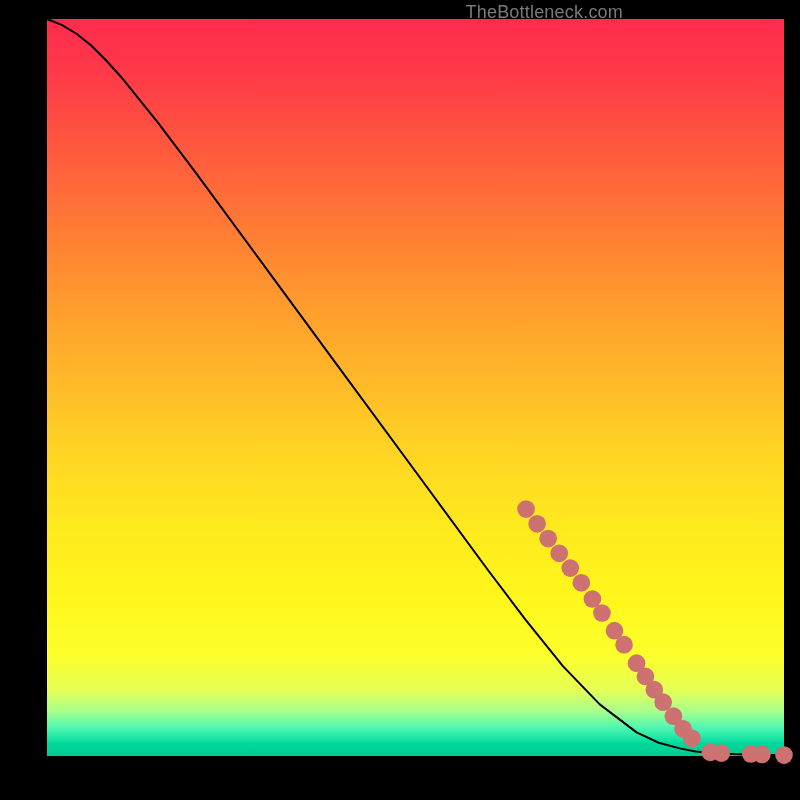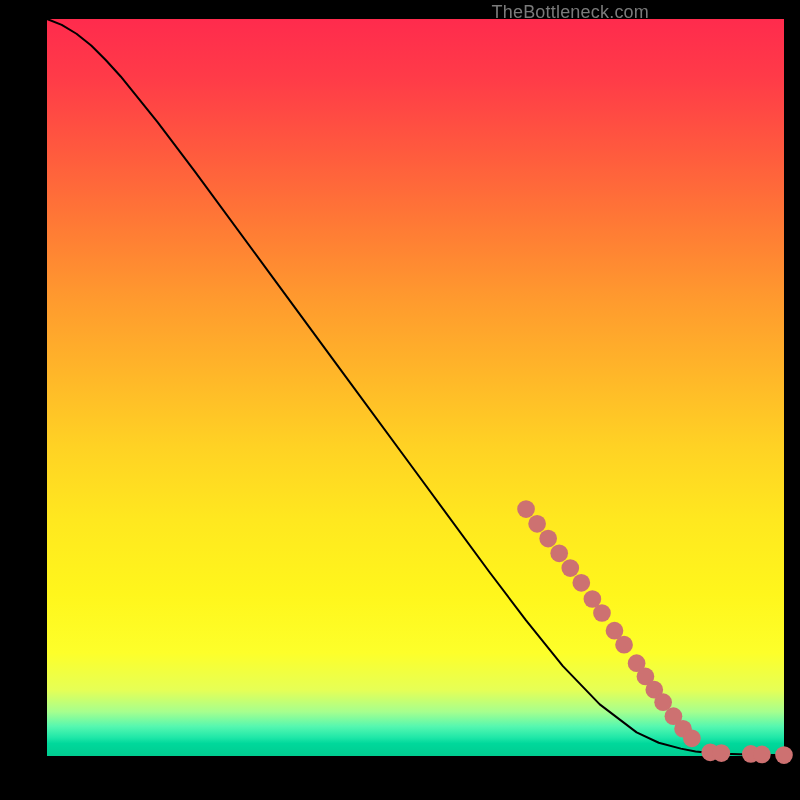--- a/index.html
+++ b/index.html
@@ -8,21 +8,20 @@
     width: 800px;
     height: 800px;
     background: #000;
     overflow: hidden;
   }
   .stage {
     position: relative;
     width: 636px;
     height: 800px;
     background: #000;
-    padding-left: 26px;
   }
   .plot {
     position: absolute;
     left: 47px;
     top: 19px;
     width: 737px;
     height: 737px;
     
     background: linear-gradient(
       to bottom,

